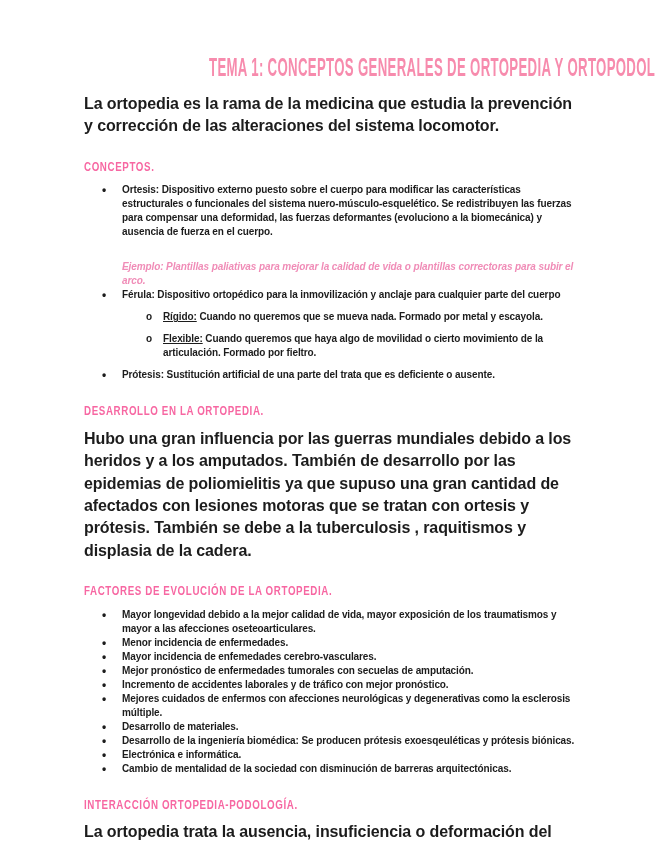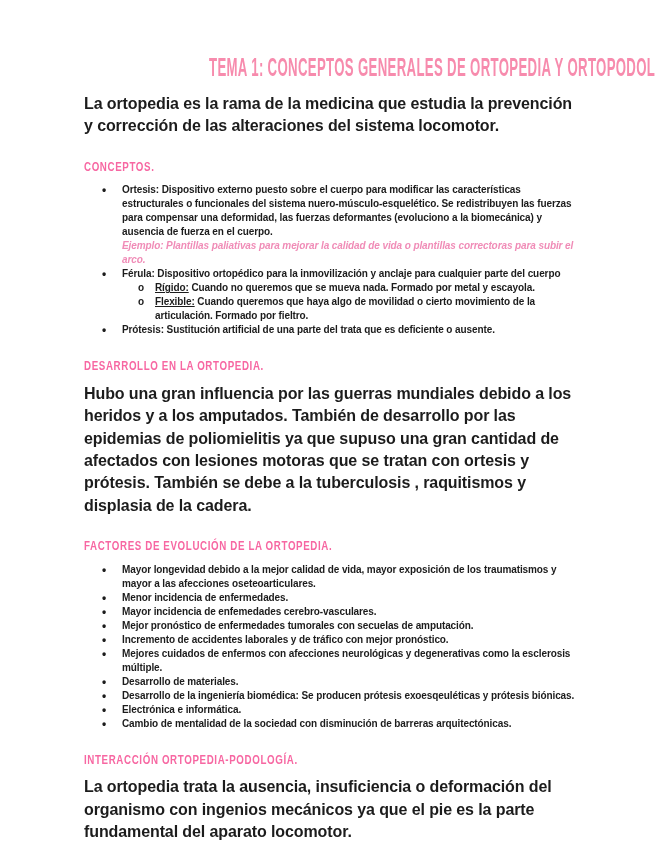--- a/index.html
+++ b/index.html
@@ -33,25 +33,25 @@
   p.body-text{
     margin:0 0 10px 0;
     font-size:16px;font-weight:700;line-height:1.4;
     letter-spacing:-0.1px;
   }
   ul.b1{list-style:none;margin:0 0 10px 0;padding:0;
         font-size:10px;font-weight:700;line-height:1.4;letter-spacing:-0.1px;}
   ul.b1>li{position:relative;padding-left:38px;margin:0;}
   ul.b1>li::before{content:"\2022";position:absolute;left:18px;top:-1px;font-size:12px;}
   ul.b2{list-style:none;margin:0;padding:0;}
-  ul.b2>li{position:relative;padding-left:33px;margin:0;}
+  ul.b2>li{position:relative;padding-left:33px;margin:8px;}
   ul.b2>li::before{content:"o";position:absolute;left:16px;top:0;font-size:10px;font-weight:700;}
   .example-note{
     color:var(--example_pink,#f08cb7);
-    font-style:italic;font-weight:700;
+    font-style:italic;font-weight:700;margin-top:21px;
   }
   .term-underline{text-decoration:underline;}
 </style>
 </head>
 <body>
 
 <div class="page">
 
   <div class="title-wrap">
     <h1 class="doc-title">TEMA 1: CONCEPTOS GENERALES DE ORTOPEDIA Y ORTOPODOLOGÍA,</h1>

